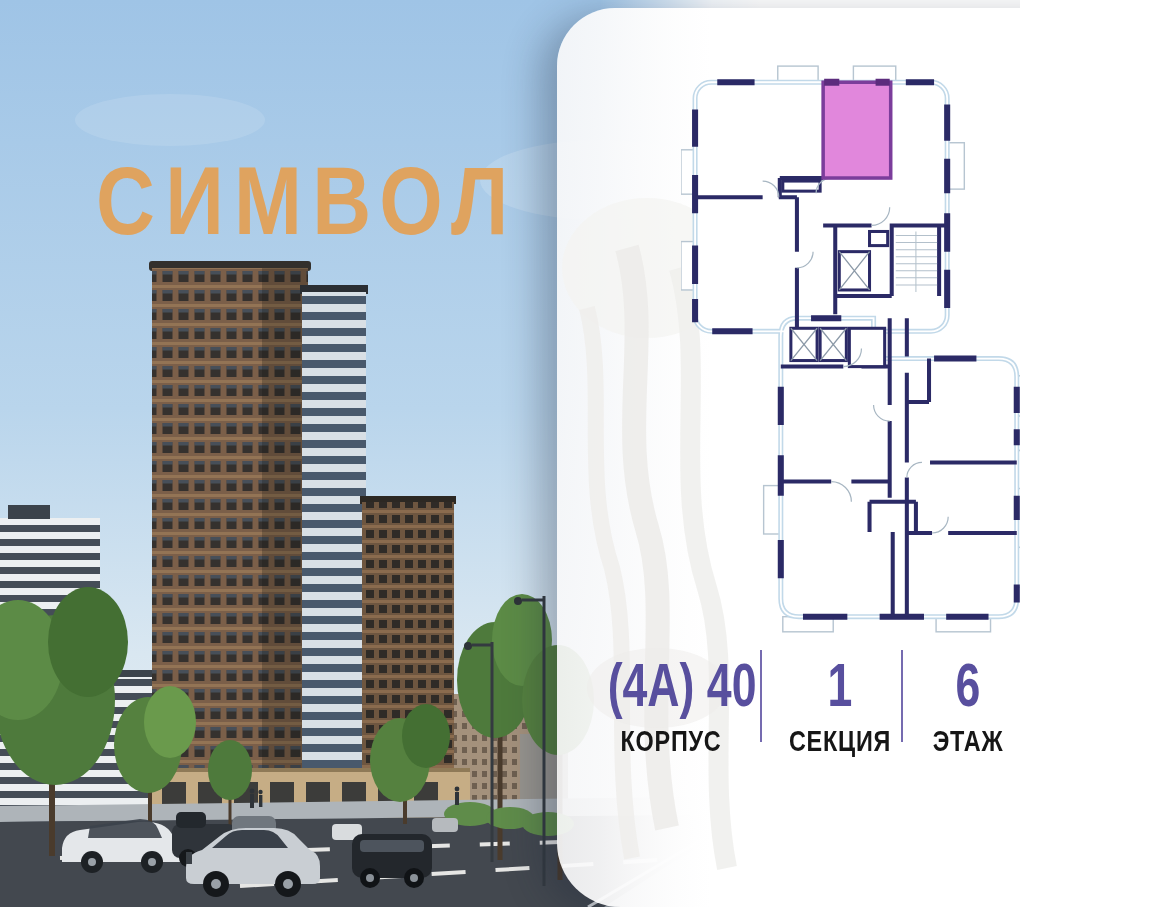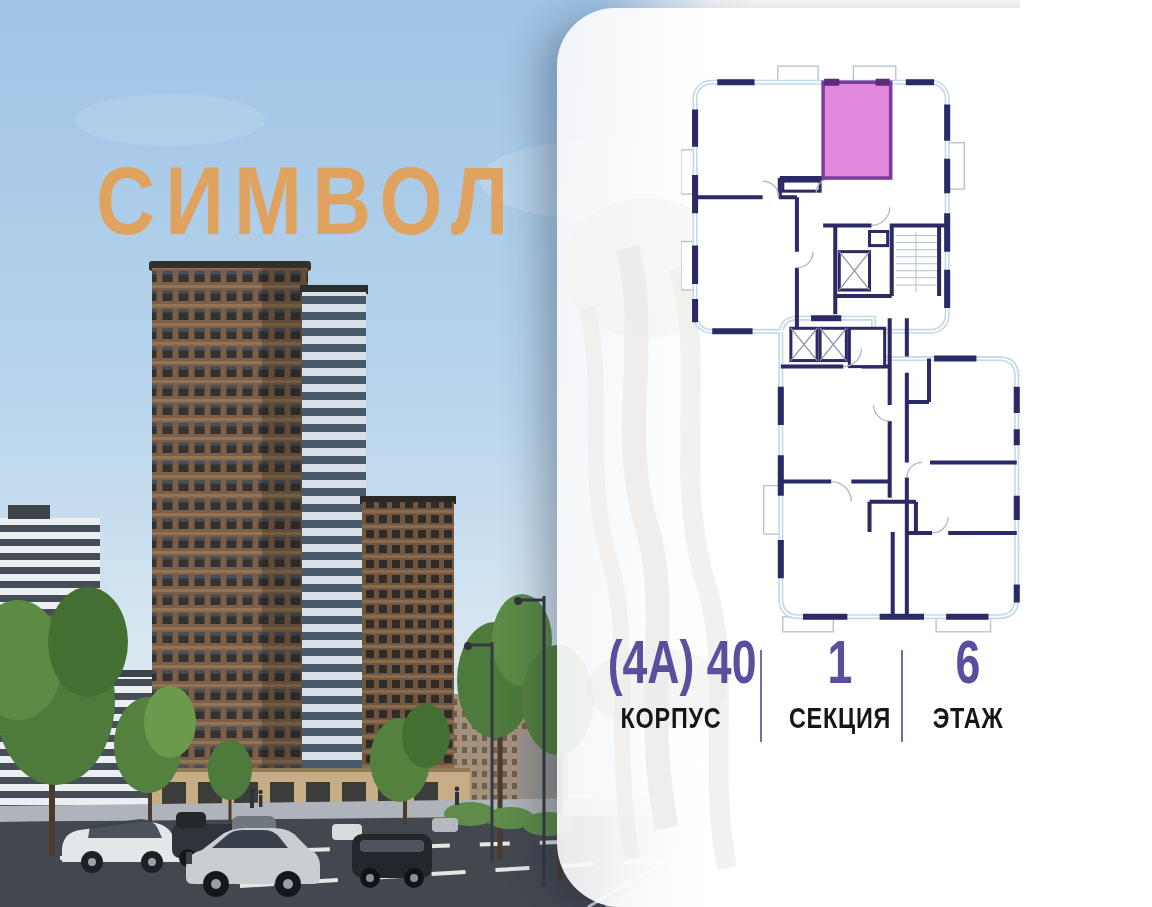--- a/index.html
+++ b/index.html
@@ -21,21 +21,21 @@
   .bal{fill:#ffffff;stroke:#B7C5D1;stroke-width:1.4;}
   .win{stroke:#2B2A66;stroke-width:6;fill:none;}
   .wall{stroke:#2B2A66;stroke-width:4;fill:none;}
   .wall3{stroke:#2B2A66;stroke-width:3;fill:#ffffff;}
   .xln{stroke:#8C9AA8;stroke-width:1.3;fill:none;}
   .hatch{stroke:#B3C0CB;stroke-width:1;fill:none;}
   .arc{stroke:#A7B6C2;stroke-width:1.2;fill:none;}
   .unit{fill:#E187DC;stroke:#7B3D9B;stroke-width:3.5;cursor:pointer;}
   .unittop{stroke:#5C2C7D;stroke-width:7;fill:none;}
   
-  .info-col{position:absolute;top:623px;text-align:center;}
+  .info-col{position:absolute;top:646px;text-align:center;}
   .col1{left:26px;width:176px;}
   .col2{left:213px;width:140px;}
   .col3{left:341px;width:140px;}
   .val{font-size:62px;line-height:62px;font-weight:700;color:#584F9E;
        transform:scaleX(0.72);transform-origin:center;white-space:nowrap;}
   .lab{margin-top:10px;font-size:30px;line-height:30px;font-weight:700;color:#161616;
        transform:scaleX(0.78);transform-origin:center;letter-spacing:1px;white-space:nowrap;}
   .divider{position:absolute;top:642px;width:2px;height:92px;background:#756BB0;}
   .div1{left:203px;} .div2{left:344px;}
 </style>

